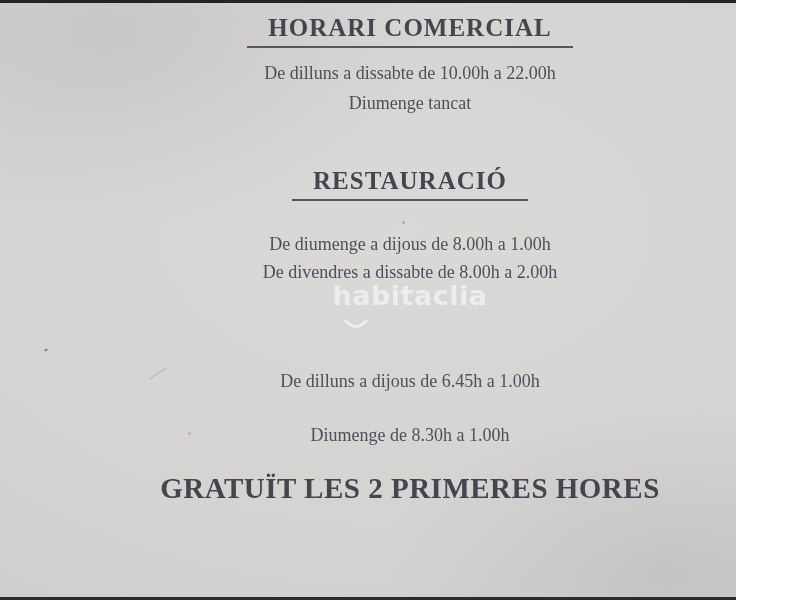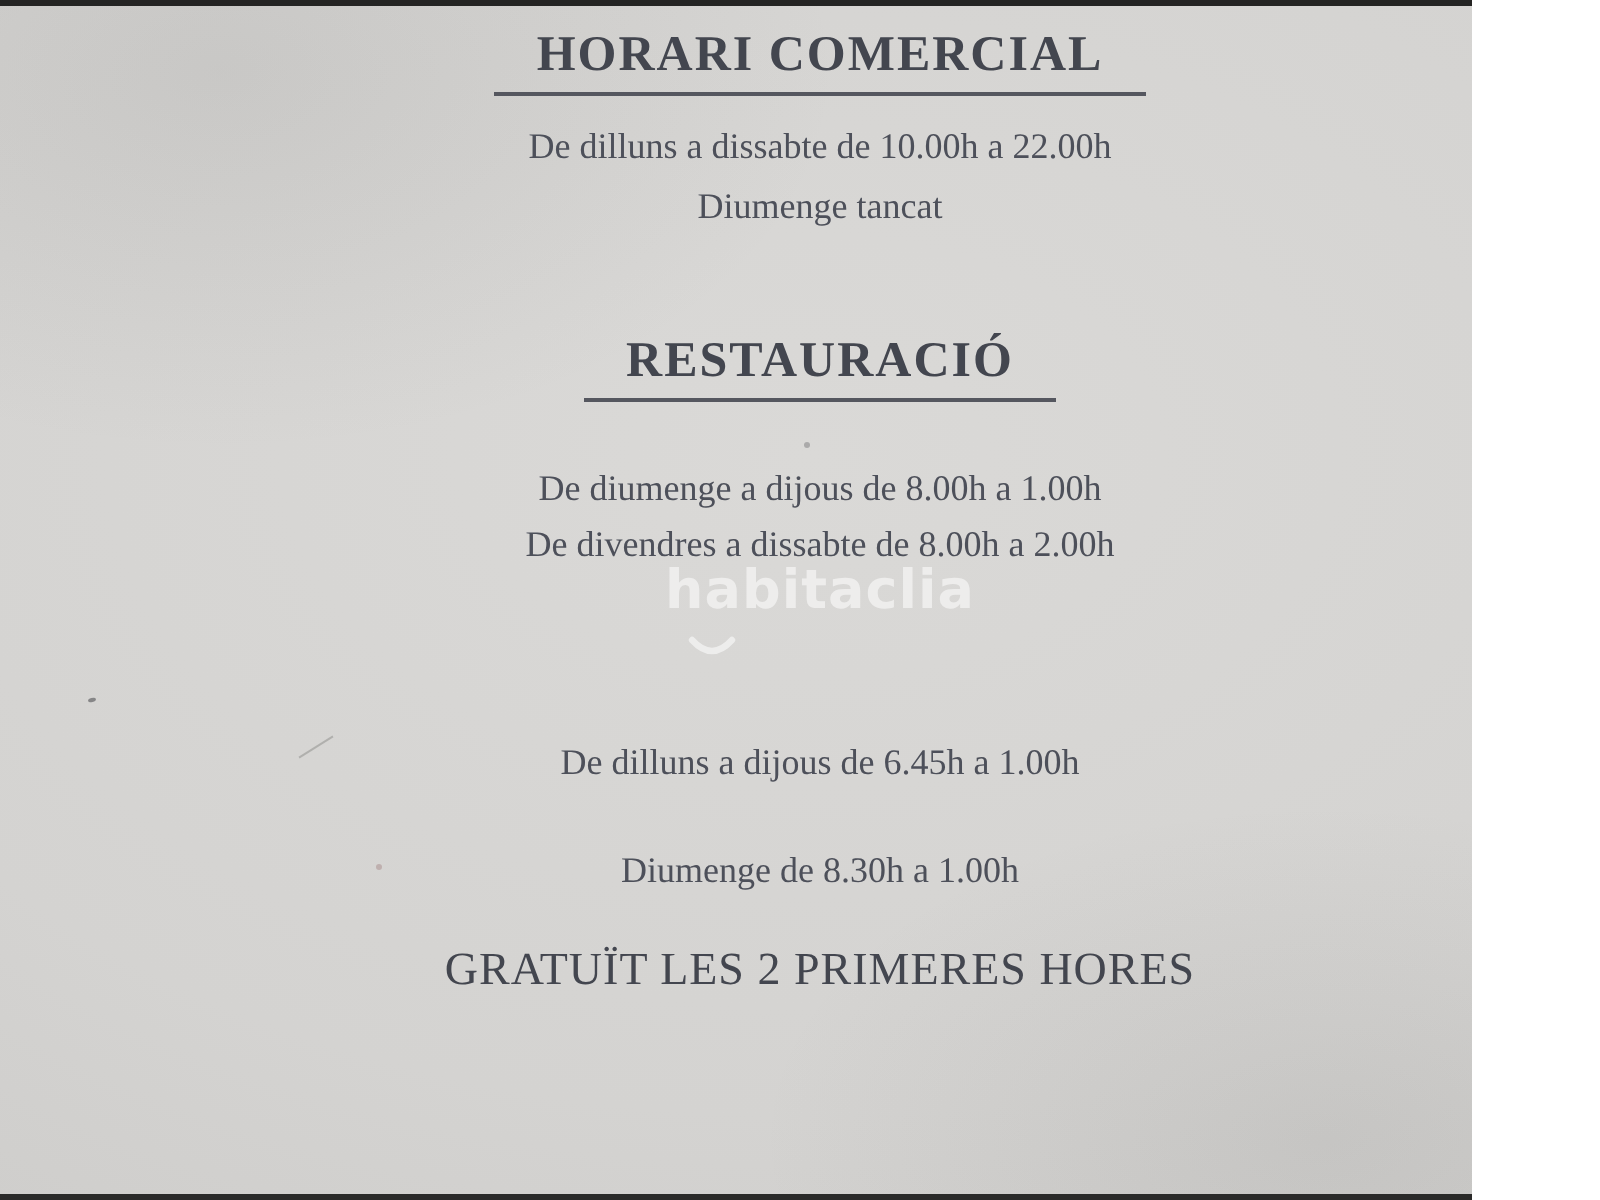--- a/index.html
+++ b/index.html
@@ -26,22 +26,22 @@
     color:#43464f;
     padding:0 21px 4px 21px;
     border-bottom:2px solid #55575f;
   }
   .heading.narrowpad{padding:0 11px 4px 11px;}
   .bodyline{
     font-size:18px;
     color:#4d505a;
   }
   .footerline{
-    font-weight:normal;
-    font-size:23px;
+    font-weight:bold;
+    font-size:29px;
     letter-spacing:0.5px;
     color:#43464f;
   }
   .watermark{
     position:absolute;
     left:0;width:780px;
     text-align:center;
     font-family:"DejaVu Sans", sans-serif;
     font-weight:bold;
     font-size:27px;

